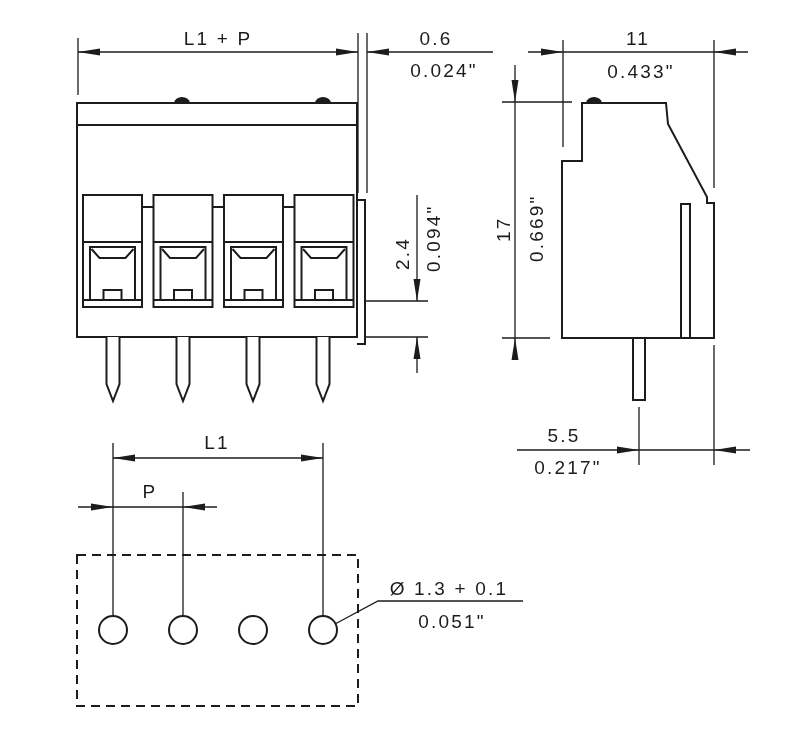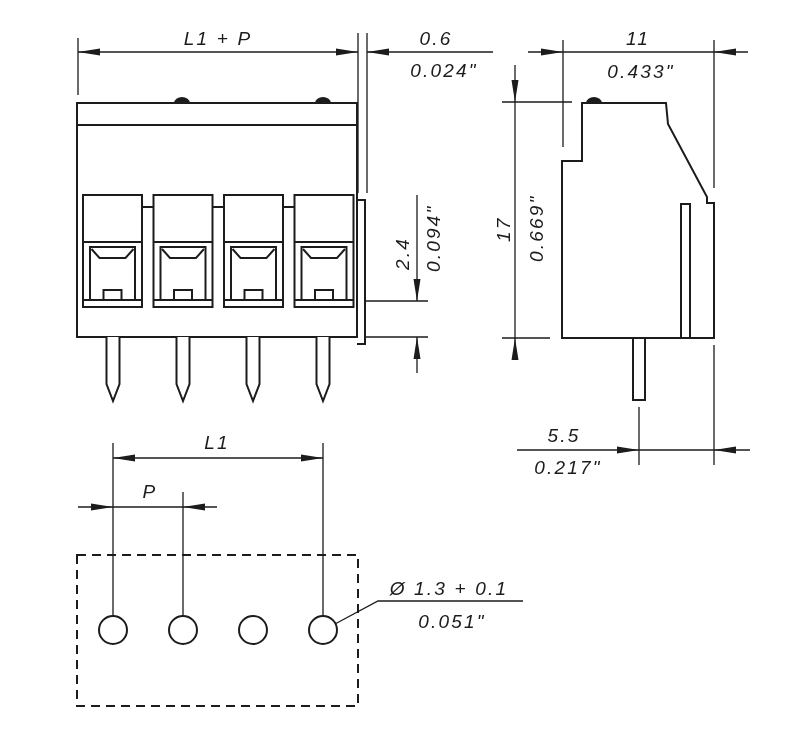--- a/index.html
+++ b/index.html
@@ -1,16 +1,16 @@
 <!DOCTYPE html>
 <html><head>
 <meta charset="utf-8">
 <style>
   html,body { margin:0; padding:0; background:#ffffff; }
-  .page { width:753px; height:732px; background:#f9a8d4; position:relative; overflow:hidden;font-style:italic; }
+  .page { width:753px; height:732px; background:#f9a8d4; position:relative; overflow:hidden; }
   .dim-text {
     font-family:"Liberation Sans", sans-serif;
     font-size:19px;
     letter-spacing:2.2px;
     fill:#1c1c1c;
     stroke:none;
   }
   svg { display:block; }
 </style>
 </head>

